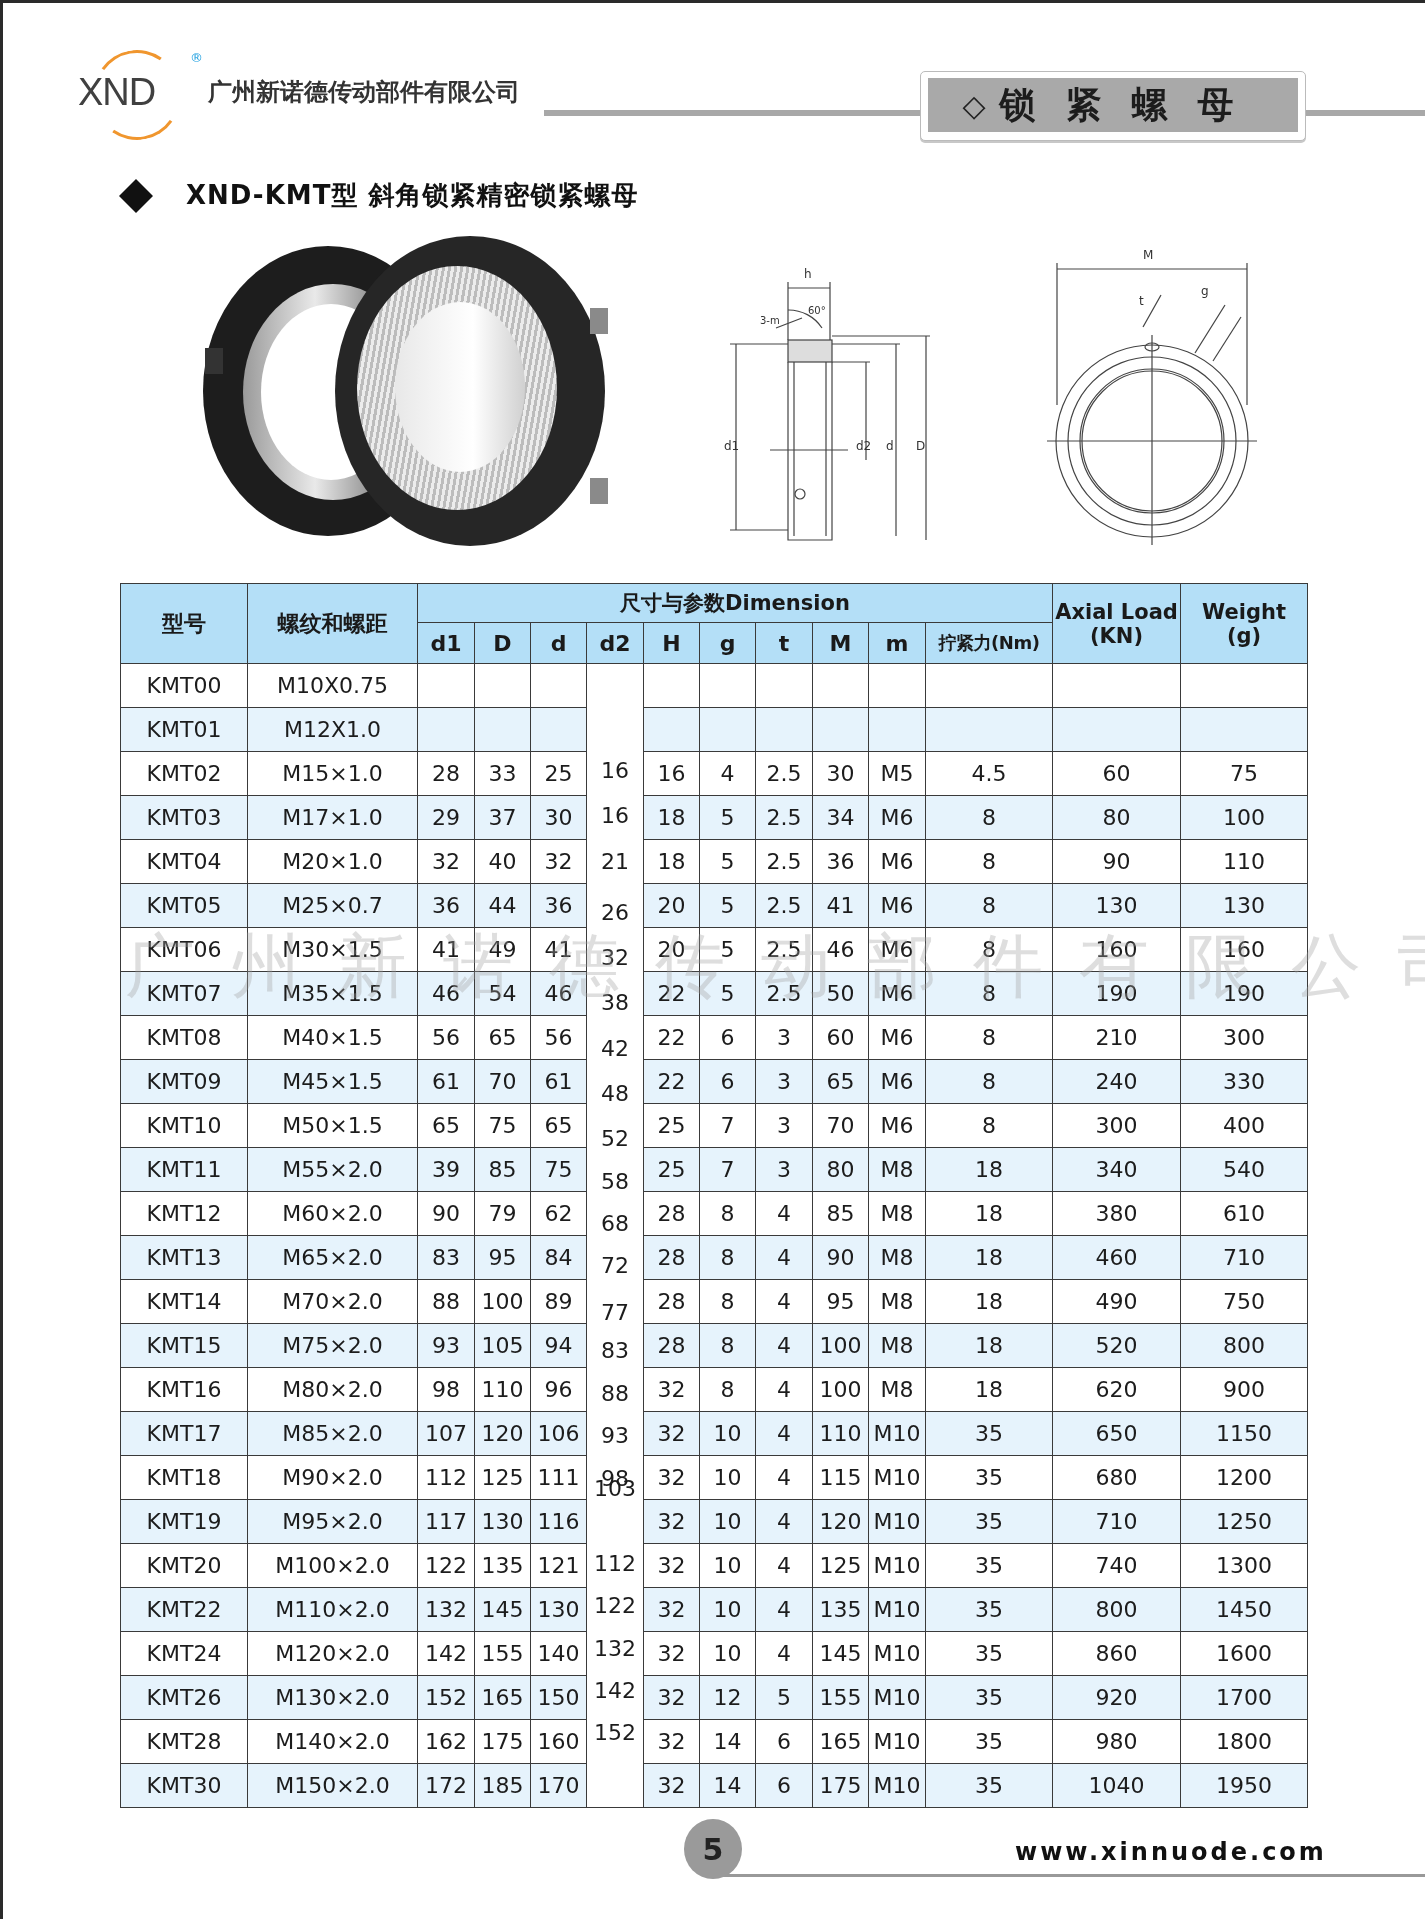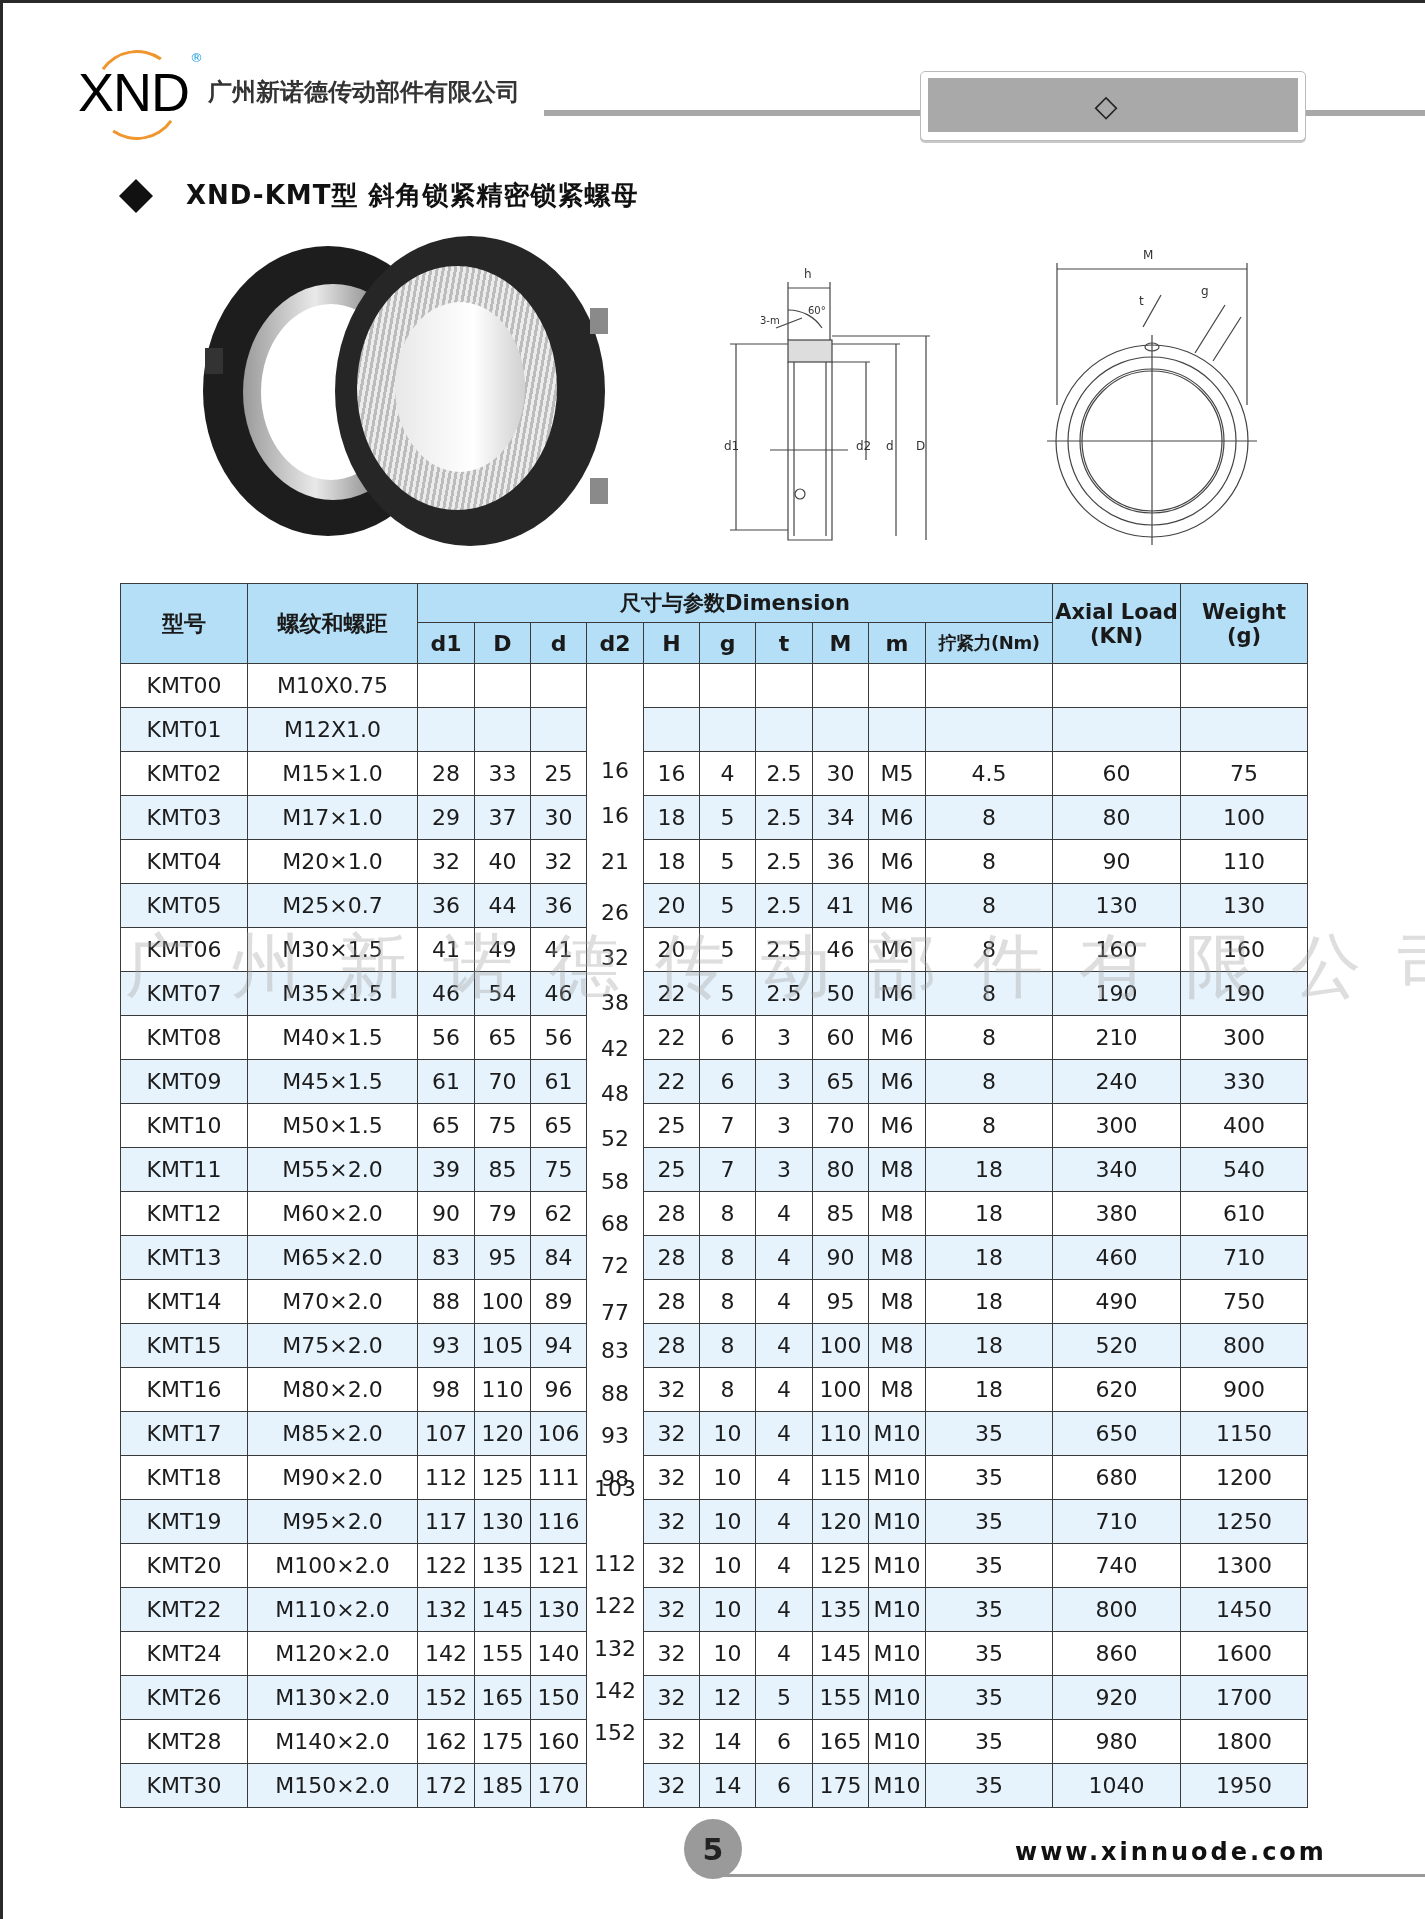--- a/index.html
+++ b/index.html
@@ -7,21 +7,21 @@
     width: 1425px; height: 1919px; position: relative; overflow: hidden;
     background: #ffffff;
     font-family: "DejaVu Sans", "Liberation Sans", sans-serif;
     color: #1a1a1a;
   }
   .page-border-top { position: absolute; left: 0; top: 0; width: 1425px; height: 3px; background: #2a2a2a; }
   .page-border-left { position: absolute; left: 0; top: 0; width: 3px; height: 1919px; background: #2a2a2a; }
 
   
   .logo { position: absolute; left: 72px; top: 50px; width: 130px; height: 86px; }
-  .logo-text { position: absolute; left: 6px; top: 14px; font-family: "Liberation Sans", sans-serif; font-size: 54px; font-weight: normal; color: #000000; letter-spacing: -1px; line-height: 56px; }
+  .logo-text { position: absolute; left: 6px; top: 14px; font-family: "Liberation Sans", sans-serif; font-size: 38px; font-weight: normal; color: #404040; letter-spacing: -1px; line-height: 56px; }
   .logo-arc-top { position: absolute; left: 22px; top: 0; width: 80px; height: 80px; border: 3px solid transparent; border-top-color: #f0962e; border-radius: 50%; transform: rotate(-10deg); }
   .logo-arc-bot { position: absolute; left: 22px; top: 4px; width: 80px; height: 80px; border: 3px solid transparent; border-bottom-color: #f0962e; border-radius: 50%; transform: rotate(-10deg); }
   .logo-reg { position: absolute; left: 118px; top: 0px; font-size: 13px; color: #1d9fe0; }
   .company-name { position: absolute; left: 208px; top: 76px; font-size: 24px; font-weight: bold; color: #333; letter-spacing: 0px; }
   .header-line { position: absolute; left: 544px; top: 110px; width: 881px; height: 6px; background: #a8a8a8; }
   .title-box { position: absolute; left: 920px; top: 71px; width: 384px; height: 68px; background: #fff; border: 1px solid #bbb; border-radius: 5px; box-shadow: 0 2px 0 #c8c8c8; }
   .title-box-inner { position: absolute; left: 7px; top: 6px; right: 7px; bottom: 8px; background: #a9a9a9; display: flex; align-items: center; justify-content: center; gap: 0; }
   .title-diamond { font-size: 30px; color: #222; margin-right: 14px; }
   .title-text { font-size: 36px; font-weight: bold; color: #1c1c1c; letter-spacing: 30px; }
 
@@ -77,20 +77,21 @@
   <div class="logo-arc-top"></div>
   <div class="logo-arc-bot"></div>
   <div class="logo-text">XND</div>
   <div class="logo-reg">®</div>
 </div>
 <div class="company-name">广州新诺德传动部件有限公司</div>
 <div class="header-line"></div>
 <div class="title-box">
   <div class="title-box-inner">
     <span class="title-diamond">◇</span>
+    <span class="title-text">锁紧螺母</span>
   </div>
 </div>
 
 <div class="product-title">
   <div class="product-diamond"></div>
   <span class="product-title-text">XND-KMT型  斜角锁紧精密锁紧螺母</span>
 </div>
 
 <div class="photo">
   <div class="ring back">

